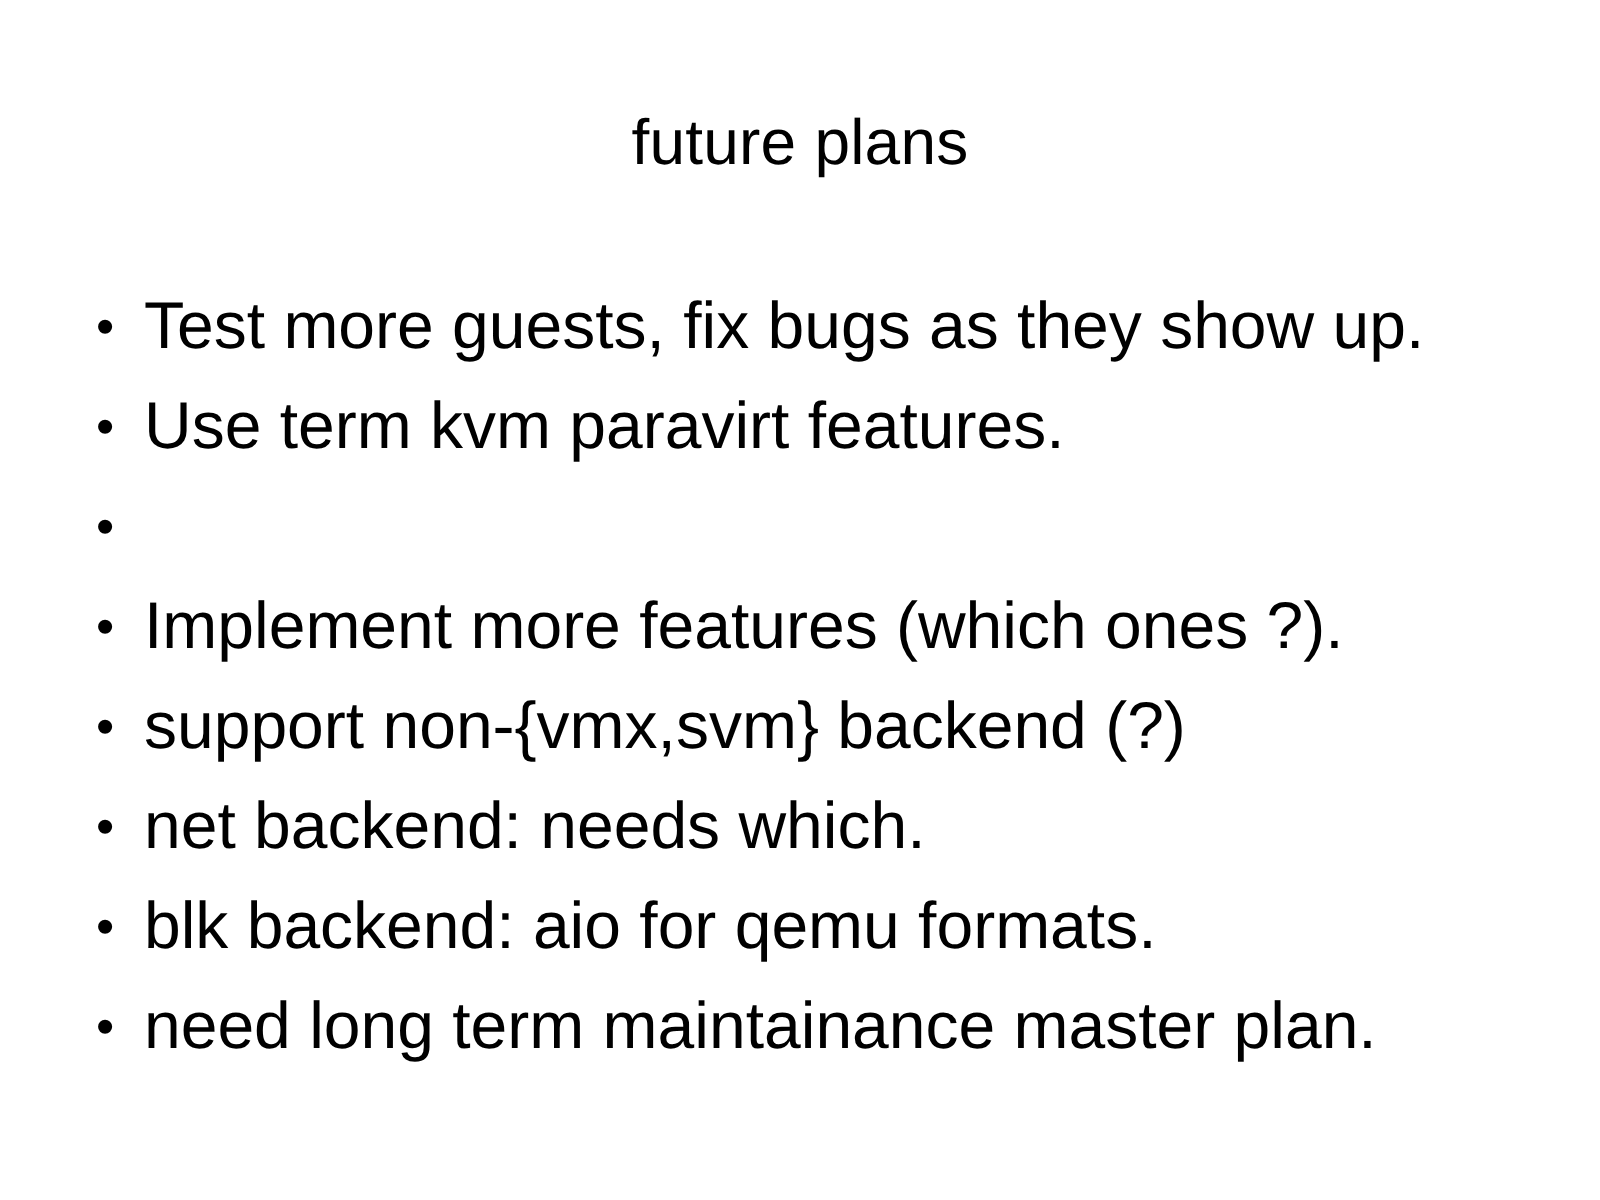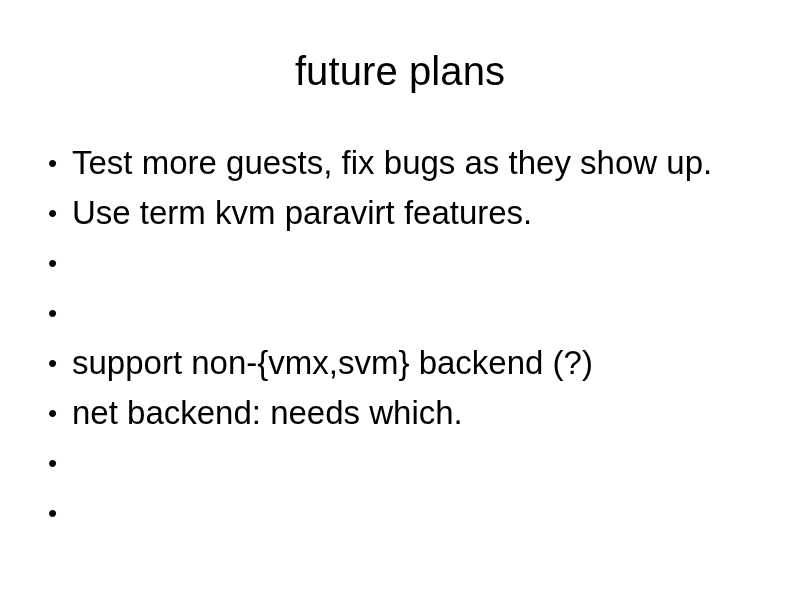--- a/index.html
+++ b/index.html
@@ -21,21 +21,21 @@
     height: 600px;
     background: #ffffff;
     box-sizing: border-box;
   }
   .slide-title {
     position: absolute;
     left: 0;
     top: 48px;
     width: 800px;
     text-align: center;
-    font-size: 40px;
+    font-size: 32px;
     font-weight: normal;
     line-height: 46px;
     letter-spacing: 0.1px;
     margin: 0;
     color: #000000;
     white-space: nowrap;
   }
   .bullet-list {
     position: absolute;
     left: 40px;
@@ -89,34 +89,37 @@
       <span class="bullet-marker">•</span>
       <span class="bullet-text">Use term kvm paravirt features.</span>
     </li>
 
     <li class="bullet-item">
       <span class="bullet-marker">•</span>
     </li>
 
     <li class="bullet-item">
       <span class="bullet-marker">•</span>
+      <span class="bullet-text">Implement more features (which ones ?).</span>
     </li>
 
     <li class="bullet-item">
       <span class="bullet-marker">•</span>
       <span class="bullet-text">support non-{vmx,svm} backend (?)</span>
     </li>
 
     <li class="bullet-item">
       <span class="bullet-marker">•</span>
       <span class="bullet-text">net backend: needs which.</span>
     </li>
 
     <li class="bullet-item">
       <span class="bullet-marker">•</span>
+      <span class="bullet-text">blk backend: aio for qemu formats.</span>
     </li>
 
     <li class="bullet-item">
       <span class="bullet-marker">•</span>
+      <span class="bullet-text">need long term maintainance master plan.</span>
     </li>
 
   </ul>
 </div>
 
 </body></html>

